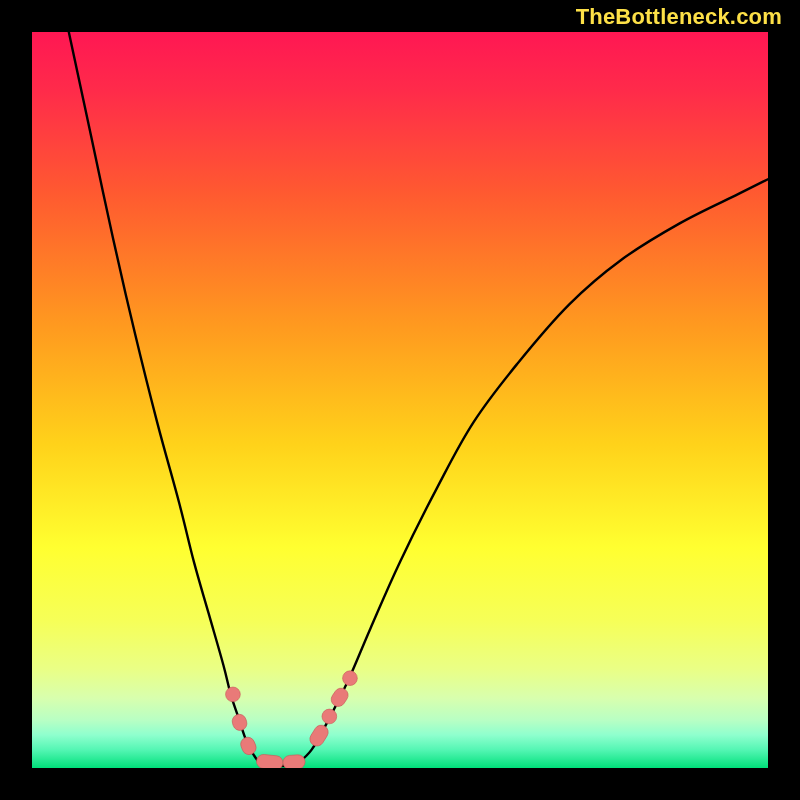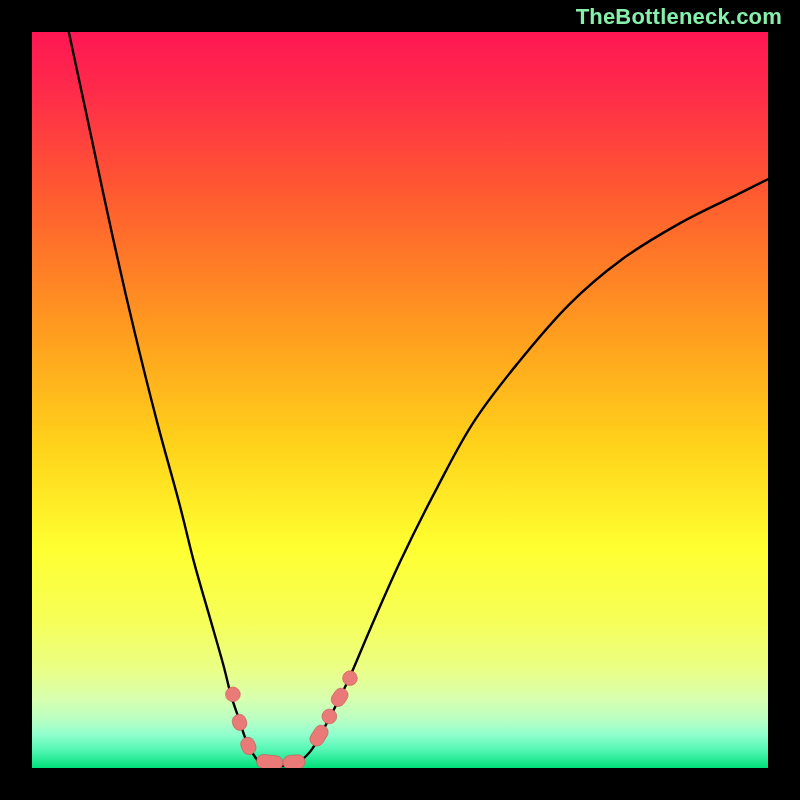--- a/index.html
+++ b/index.html
@@ -14,21 +14,21 @@
   .stage {
     position: relative;
     width: 800px;
     height: 800px;
     background: #000;
   }
   .watermark {
     position: absolute;
     top: 4px;
     right: 18px;
-    color: #86efac;
+    color: #fde047;
     font-size: 22px;
     font-weight: 600;
     letter-spacing: 0.2px;
     z-index: 50;
     user-select: none;
   }
   .plot {
     position: absolute;
     left: 32px;
     top: 32px;

